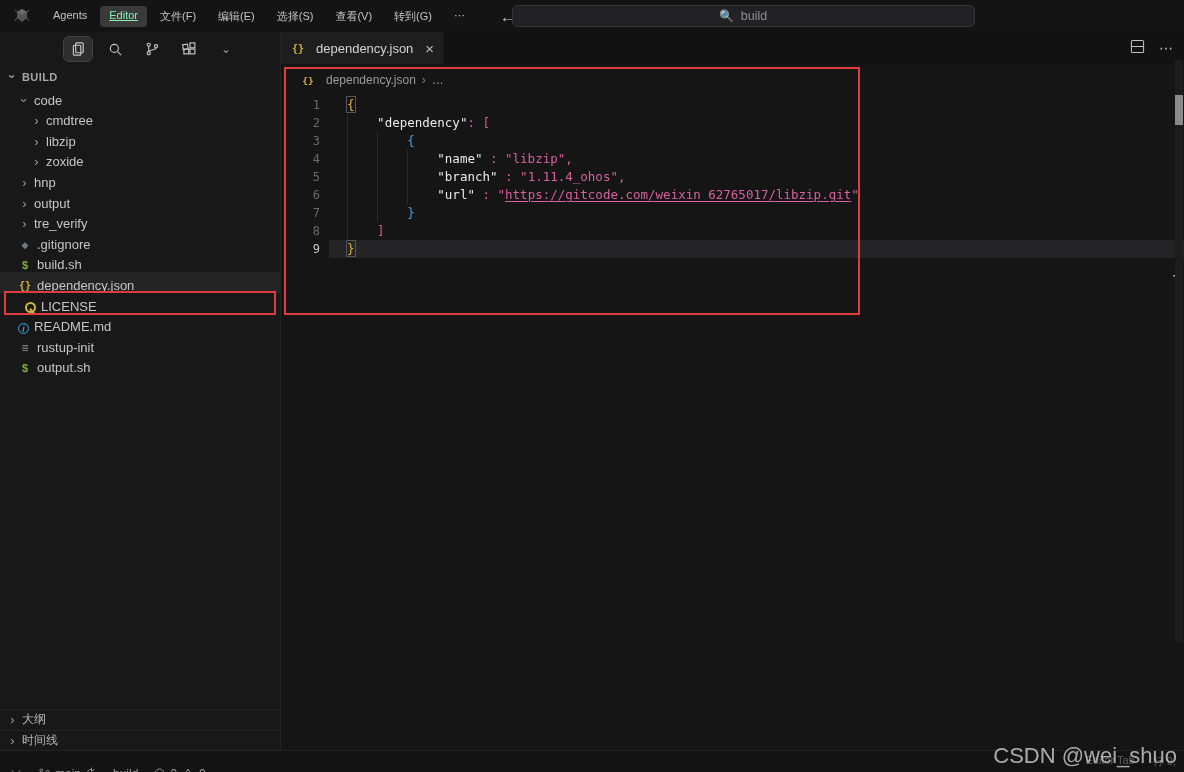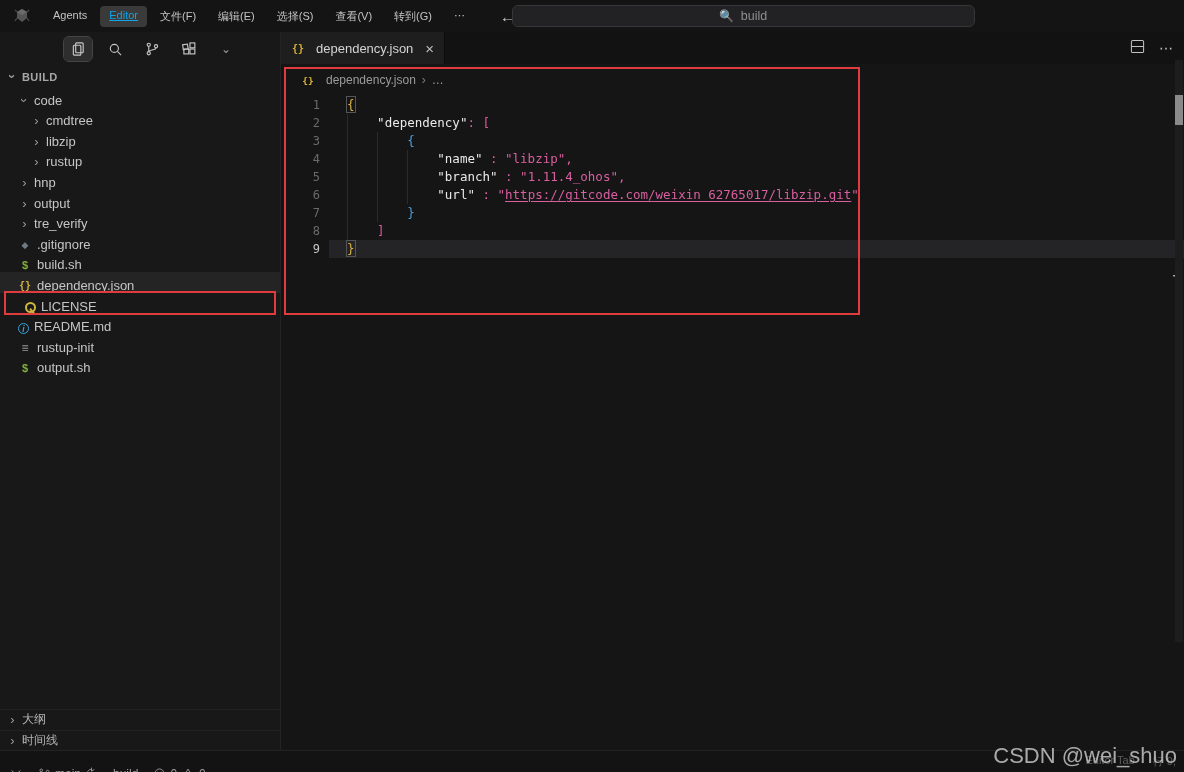--- a/index.html
+++ b/index.html
@@ -5,21 +5,21 @@
   * { margin:0; padding:0; box-sizing:border-box; }
   html,body { width:1184px; height:772px; overflow:hidden; background:#151515;
     font-family:"Liberation Sans", sans-serif; color:#cccccc; }
   .app { position:relative; width:1184px; height:772px; background:#161616; }
 
   
   .titlebar { position:relative; height:32px; background:#141414; display:flex; align-items:center; }
   .logo { width:20px; height:18px; margin:0 12px 0 12px; }
   .menu-row { display:flex; gap:4px; font-size:11px; color:#c3c3c3; }
   .menu-item { padding:3px 9px; border-radius:4px; cursor:default; white-space:nowrap; }
-  .menu-item.active { background:#3a3a3a; color:#0ea5e9;text-decoration:underline; }
+  .menu-item.active { background:#3a3a3a; color:#86efac;text-decoration:underline; }
   .nav-arrows { display:flex; align-items:center; gap:14px; margin-left:26px; font-size:15px; }
   .arrow-back { color:#cfcfcf; } .arrow-fwd { color:#555555; }
   .searchbox { position:absolute; left:512px; top:5px; width:463px; height:22px;
     background:#222224; border:1px solid #37373a; border-radius:6px;
     display:flex; align-items:center; justify-content:center; gap:6px;
     color:#8f8f8f; font-size:12.5px; }
   .search-glyph { font-size:12px; color:#9a9a9a; }
 
   
   .main { display:flex; height:718px; }
@@ -184,21 +184,21 @@
           <div class="tree-row" style="padding-left: 30px;">
             <span class="chev">›</span>
             <span>cmdtree</span>
           </div>
           <div class="tree-row" style="padding-left: 30px;">
             <span class="chev">›</span>
             <span>libzip</span>
           </div>
           <div class="tree-row" style="padding-left: 30px;">
             <span class="chev">›</span>
-            <span>rustup</span>
+            <span>zoxide</span>
           </div>
           <div class="tree-row" style="padding-left: 18px;">
             <span class="chev">›</span>
             <span>hnp</span>
           </div>
           <div class="tree-row" style="padding-left: 18px;">
             <span class="chev">›</span>
             <span>output</span>
           </div>
           <div class="tree-row" style="padding-left: 18px;">
@@ -210,21 +210,21 @@
             <span>.gitignore</span>
           </div>
           <div class="tree-row" style="padding-left: 18px;">
             <span class="ticon icon-shell">$</span>
             <span>build.sh</span>
           </div>
           <div class="tree-row selected" style="padding-left: 18px;">
             <span class="ticon icon-json">{}</span>
             <span>dependency.json</span>
           </div>
-          <div class="tree-row" style="padding-left: 24px;">
+          <div class="tree-row" style="padding-left: 18px; margin-left: 6px;">
             <span class="ticon icon-license"></span>
             <span>LICENSE</span>
           </div>
           <div class="tree-row" style="padding-left: 18px;">
             <span class="ticon icon-info">i</span>
             <span>README.md</span>
           </div>
           <div class="tree-row" style="padding-left: 18px;">
             <span class="ticon icon-text">≡</span>
             <span>rustup-init</span>

